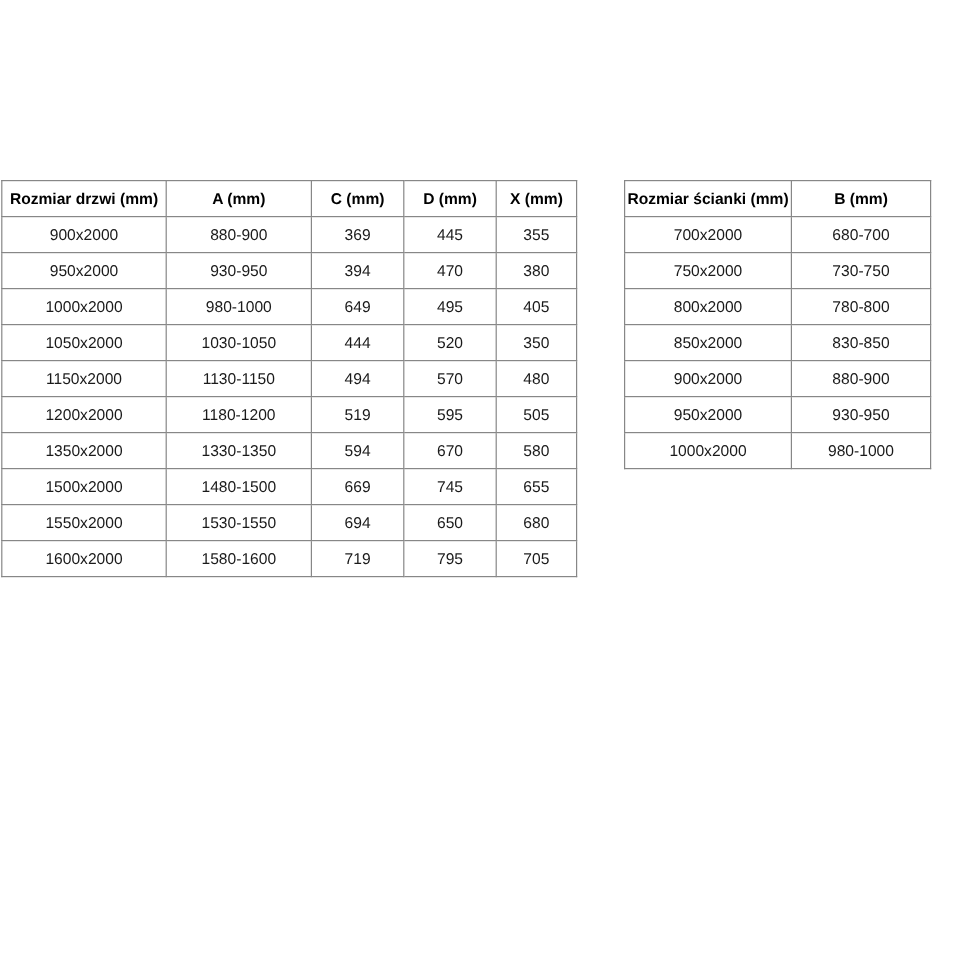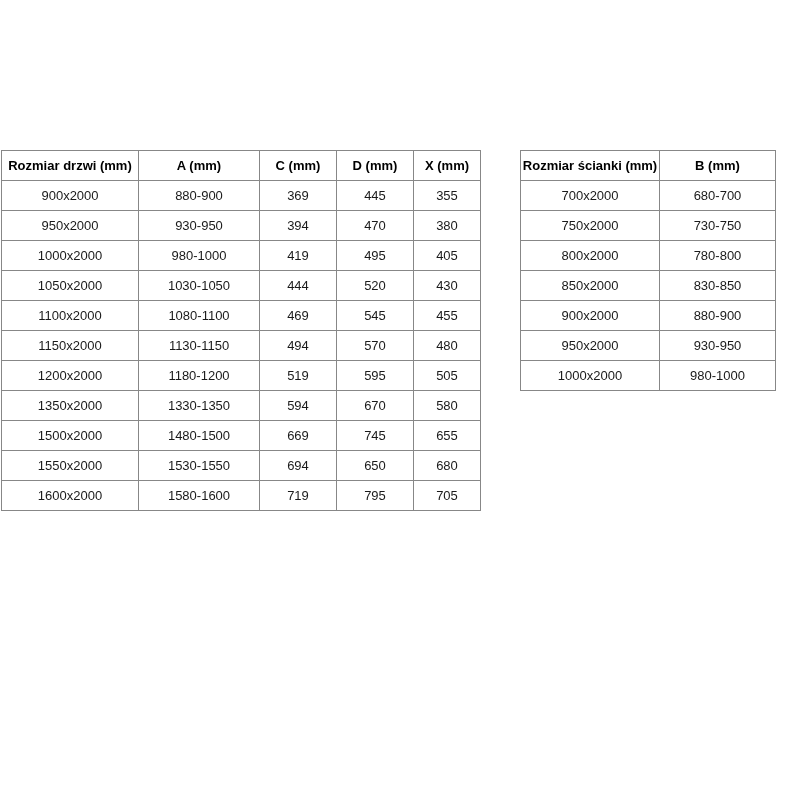--- a/index.html
+++ b/index.html
@@ -83,37 +83,30 @@
         <tr>
           <td>950x2000</td>
           <td>930-950</td>
           <td>394</td>
           <td>470</td>
           <td>380</td>
         </tr>
         <tr>
           <td>1000x2000</td>
           <td>980-1000</td>
-          <td>419</td>
+          <td>649</td>
           <td>495</td>
           <td>405</td>
         </tr>
         <tr>
           <td>1050x2000</td>
           <td>1030-1050</td>
           <td>444</td>
           <td>520</td>
-          <td>430</td>
-        </tr>
-        <tr>
-          <td>1100x2000</td>
-          <td>1080-1100</td>
-          <td>469</td>
-          <td>545</td>
-          <td>455</td>
+          <td>350</td>
         </tr>
         <tr>
           <td>1150x2000</td>
           <td>1130-1150</td>
           <td>494</td>
           <td>570</td>
           <td>480</td>
         </tr>
         <tr>
           <td>1200x2000</td>

